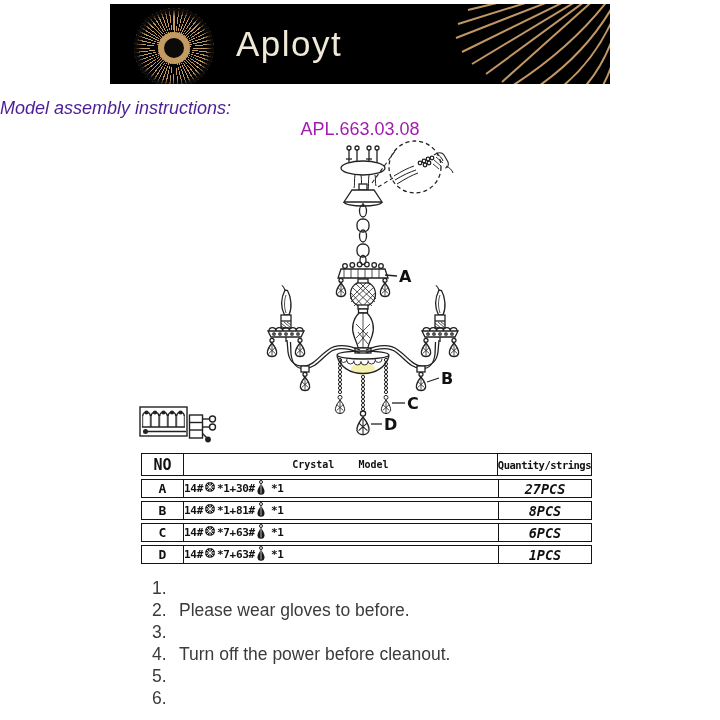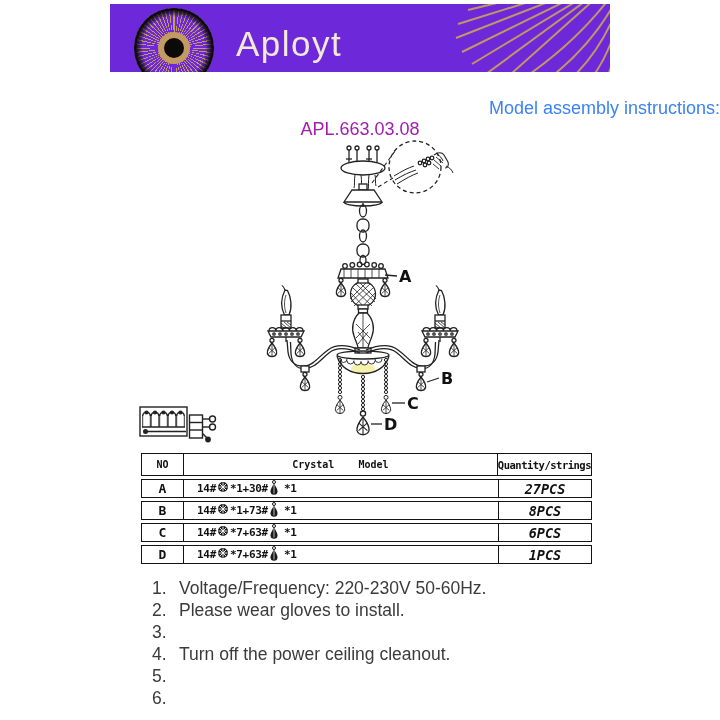--- a/index.html
+++ b/index.html
@@ -2,66 +2,66 @@
 <html><head>
 <meta charset="utf-8">
 <style>
   html,body{margin:0;padding:0;}
   body{
     width:720px;height:720px;position:relative;background:#ffffff;
     font-family:"Liberation Sans", sans-serif;overflow:hidden;
   }
   
   .banner{
-    position:absolute;left:110px;top:4px;width:500px;height:68px;
-    background:#6d28d9;overflow:hidden;
+    position:absolute;left:110px;top:4px;width:500px;height:80px;
+    background:#000000;overflow:hidden;
   }
   .star{
     position:absolute;left:24px;top:4px;width:80px;height:80px;border-radius:50%;
     background:repeating-conic-gradient(from 0deg,#c49a63 0deg 1.9deg,rgba(12,10,8,0) 1.9deg 6.4deg);
   }
   .star-fade{
     position:absolute;left:24px;top:4px;width:80px;height:80px;border-radius:50%;
     background:radial-gradient(closest-side,rgba(12,10,8,0) 0 78%,#0c0a09 96%);
   }
   .star-hole{
     position:absolute;left:48px;top:28px;width:32px;height:32px;border-radius:50%;
     background:#0c0a09;border:6px solid #c49a63;box-sizing:border-box;
   }
   .brand{
     position:absolute;left:126px;top:20px;font-size:35px;font-weight:400;
     letter-spacing:1.5px;color:#f1e9d8;
   }
   .rays{position:absolute;right:0;top:0;}
   
   .doc-title{
-    position:absolute;left:0;top:98px;width:720px;text-align:right;
-    font-size:18px;color:#3b82f6;
+    position:absolute;left:0;top:98px;width:720px;text-align:left;
+    font-size:18px;color:#4c1d95;font-style:italic;
   }
   .doc-model{
     position:absolute;left:0;top:119px;width:720px;text-align:center;
     font-size:18px;color:#a21caf;
   }
   
   .diagram{position:absolute;left:0;top:0;width:720px;height:720px;}
   
   .ctable{position:absolute;left:141px;top:453px;width:451px;
     font-family:"DejaVu Sans Mono", monospace;color:#111;}
   .trow{display:flex;margin-bottom:3px;border:1.5px solid #141414;box-sizing:border-box;background:#fff;}
   .cell{box-sizing:border-box;display:flex;align-items:center;justify-content:center;}
   .c-no{width:41px;}
   .c-model{width:316px;border-left:1.5px solid #141414;border-right:1.5px solid #141414;}
   .c-qty{flex:1;}
   .hrow .cell{height:21px;}
   .drow .cell{height:17px;}
-  .th-no{font-weight:bold;font-size:10px;}
+  .th-no{font-weight:bold;font-size:15px;}
   .th-model{font-weight:bold;font-size:10px;white-space:pre;}
   .th-qty{font-weight:bold;font-size:10.5px;letter-spacing:-0.5px;}
   .td-no{font-weight:bold;font-size:13px;}
-  .td-crystal{justify-content:flex-start;padding-left:13px;font-weight:bold;font-size:11px;letter-spacing:-0.3px;}
+  .td-crystal{justify-content:flex-start;font-weight:bold;font-size:11px;letter-spacing:-0.3px;}
   .td-qty{font-weight:bold;font-size:13.5px;font-style:italic;}
   .mini-icon{display:inline-block;vertical-align:-2px;margin:0 1px;}
   .sp{margin-left:4px;}
   
   .notes{position:absolute;left:152px;top:577px;width:540px;color:#3b3b3b;}
   .note{display:flex;font-size:17.5px;line-height:22px;}
   .note-num{width:27px;flex:0 0 27px;}
 </style>
 </head>
 <body>
@@ -323,21 +323,21 @@
   </div>
 
   <div class="trow drow">
     <div class="cell c-no td-no">B</div>
     <div class="cell c-model td-crystal">
       <span>14#</span>
         <span class="mini-icon"><svg width="12" height="12">
             <circle cx="6" cy="6" r="5" fill="#1a1a1a"></circle>
             <path d="M6 1.5 V10.5 M1.5 6 H10.5 M2.8 2.8 L9.2 9.2 M9.2 2.8 L2.8 9.2" stroke="#fff" stroke-width="0.9"></path>
           </svg></span>
-        <span>*1+73#</span>
+        <span>*1+81#</span>
         <span class="mini-icon"><svg width="10" height="15">
             <circle cx="5" cy="2" r="1.5" fill="none" stroke="#1a1a1a"></circle>
             <path d="M5 3.5 C2.8 7 1.5 9.5 1.5 11.2 A3.5 3.5 0 0 0 8.5 11.2 C8.5 9.5 7.2 7 5 3.5 Z" fill="#1a1a1a"></path>
             <path d="M5 4.5 L5 13.5" stroke="#fff" stroke-width="0.7"></path>
           </svg></span>
         <span class="sp">*1</span>
     </div>
     <div class="cell c-qty td-qty">8PCS</div>
   </div>
 
@@ -376,32 +376,31 @@
           </svg></span>
         <span class="sp">*1</span>
     </div>
     <div class="cell c-qty td-qty">1PCS</div>
   </div>
 </div>
 
 <div class="notes">
   <div class="note">
       <span class="note-num">1.</span>
-      <span>Voltage/Frequency: 220-230V 50-60Hz.</span>
     </div>
   <div class="note">
       <span class="note-num">2.</span>
-      <span>Please wear gloves to install.</span>
+      <span>Please wear gloves to before.</span>
     </div>
   <div class="note">
       <span class="note-num">3.</span>
     </div>
   <div class="note">
       <span class="note-num">4.</span>
-      <span>Turn off the power ceiling cleanout.</span>
+      <span>Turn off the power before cleanout.</span>
     </div>
   <div class="note">
       <span class="note-num">5.</span>
     </div>
   <div class="note">
       <span class="note-num">6.</span>
     </div>
 </div>
 
 </body></html>

